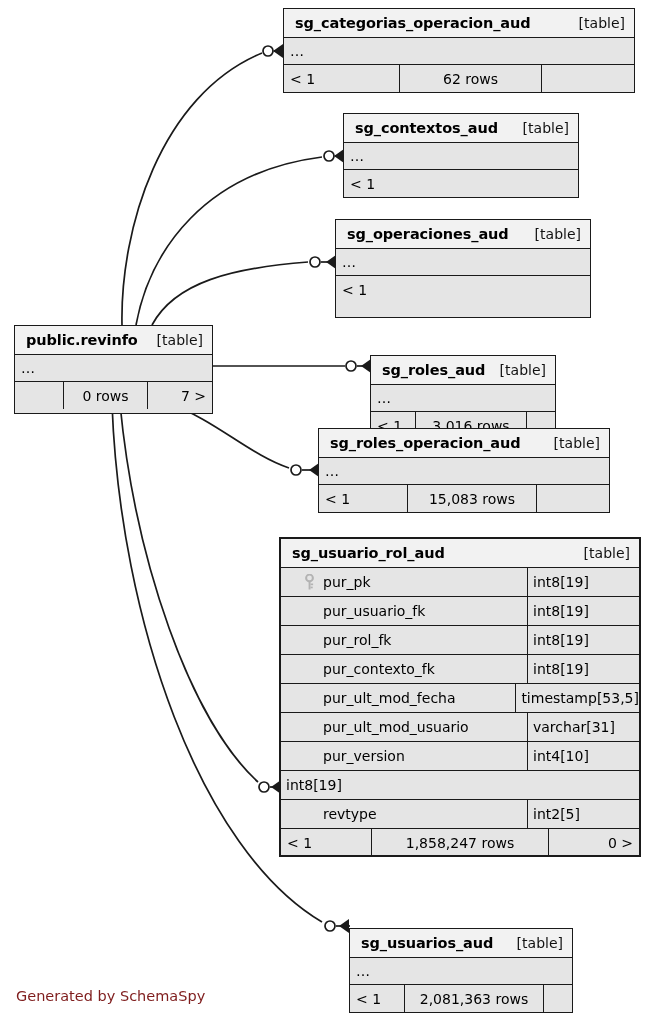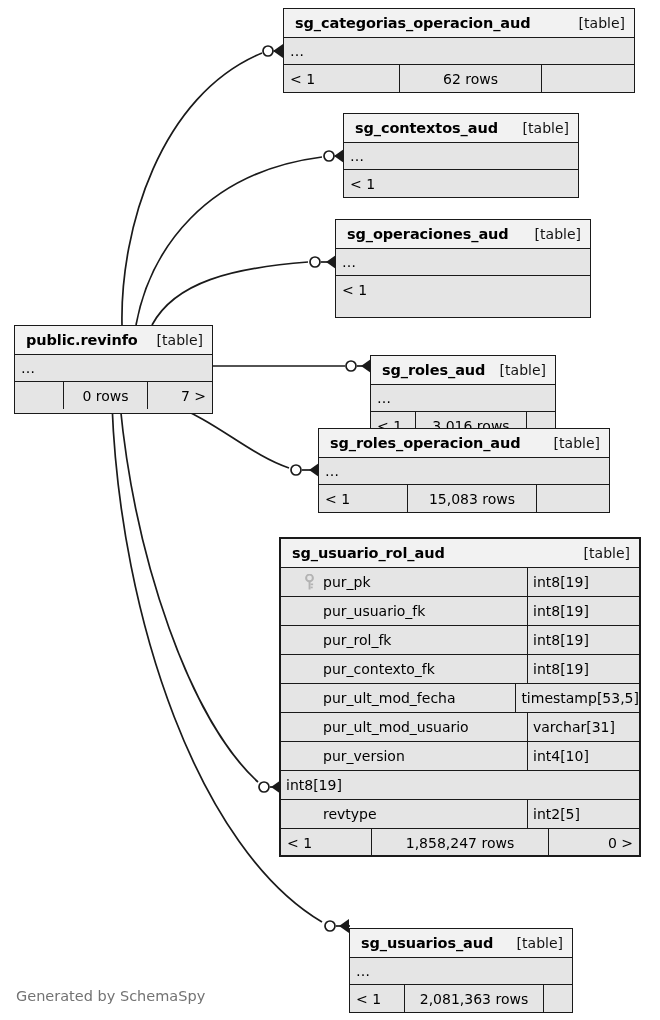--- a/index.html
+++ b/index.html
@@ -124,21 +124,21 @@
     align-items: center;
     justify-content: center;
     flex: 0 0 20px;
   }
   .col-label { margin-left: 4px; }
   .footer-note {
     position: absolute;
     left: 16px;
     top: 988px;
     font-size: 14.5px;
-    color: #737373;
+    color: #7f1d1d;
     white-space: nowrap;
   }
 </style>
 </head>
 <body>
 
 <div id="diagram-canvas">
 
   <svg id="edges-layer" viewBox="0 0 660 1020" width="660" height="1020">
     <defs>

